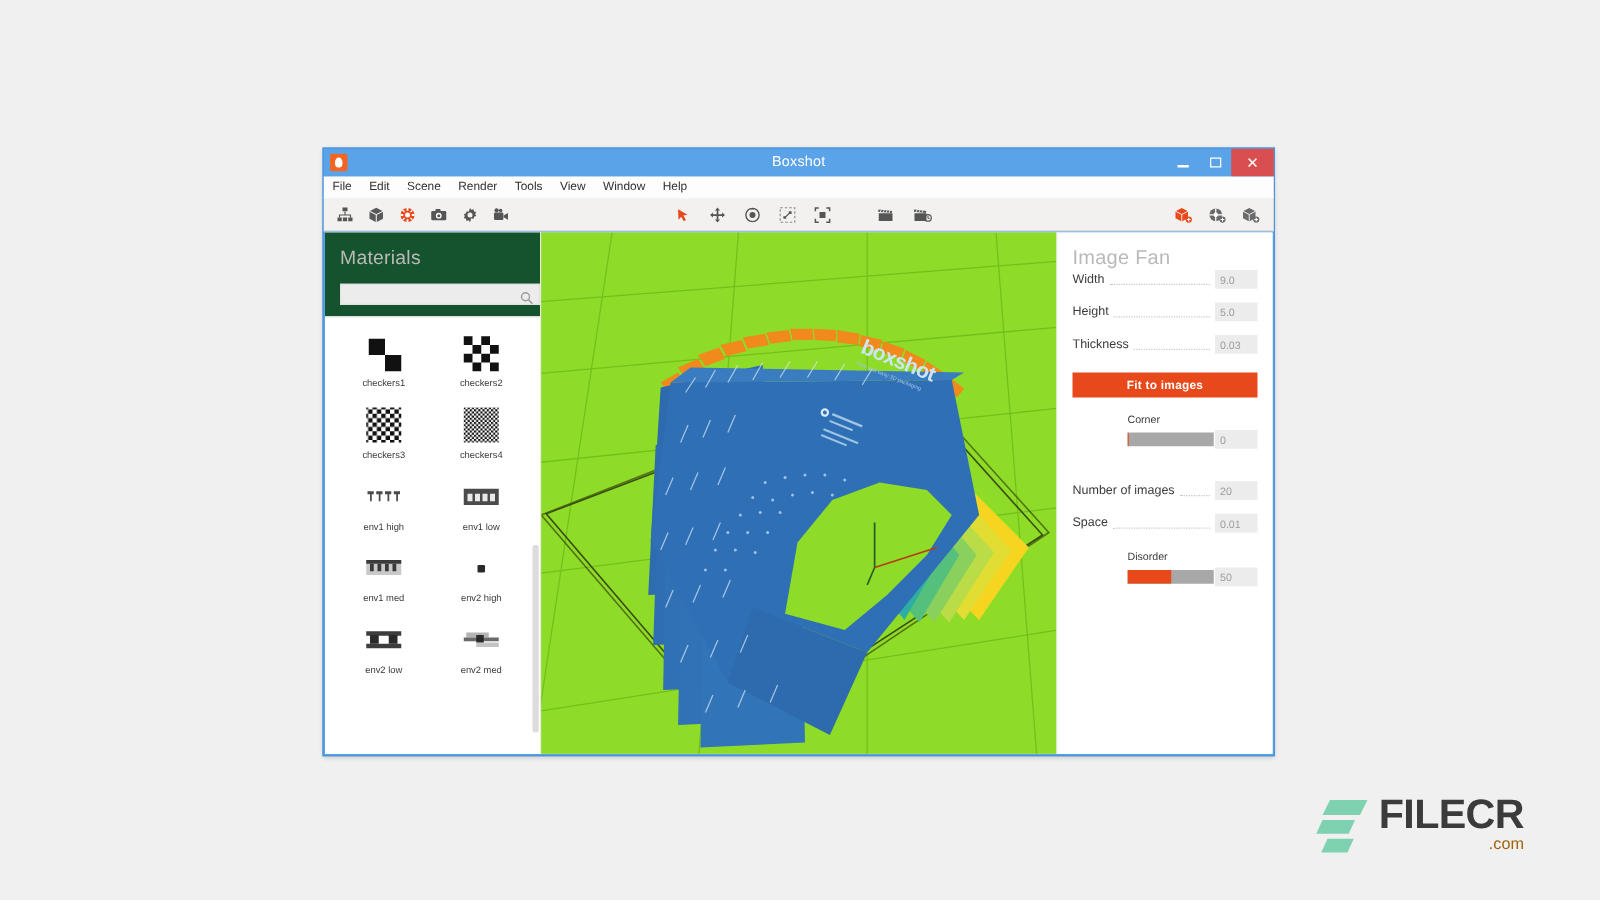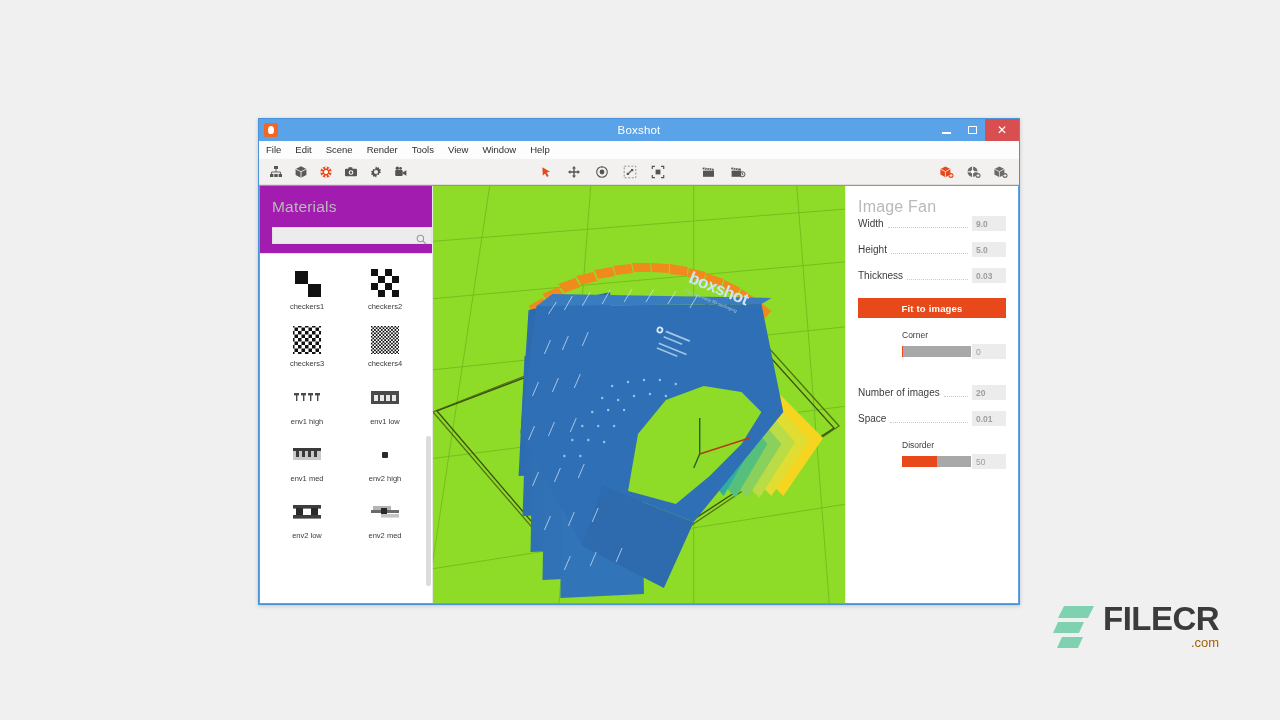--- a/index.html
+++ b/index.html
@@ -73,21 +73,21 @@
   #main {
     position:absolute; left:1px; top:67px; right:1px; bottom:1px;
     display:flex; background:#ffffff;
   }
 
   
   #materials-panel {
     width:173px; background:#ffffff; position:relative;
     display:flex; flex-direction:column; border-right:1px solid #e8e8e8;
   }
-  #materials-header { padding:12px 0 0 12px; background:#a21caf; }
+  #materials-header { padding:12px 0 0 12px; background:#14532d; }
   #materials-title {
     font-size:15.5px; color:#b9b9b9; font-weight:400; letter-spacing:.2px;
   }
   #materials-search-wrap {
     margin:11px 0 9px 0; height:17px; background:#ececec;
     border:1px solid #e2e2e2; display:flex; align-items:center; position:relative;
   }
   #materials-search {
     border:0; background:transparent; width:100%; height:100%;
     font-size:9px; padding:0 20px 0 5px; color:#333; outline:none;
@@ -131,21 +131,21 @@
     display:flex; align-items:center; margin-bottom:11px; height:15px;
   }
   .prop-label { font-size:10px; color:#3b3b3b; white-space:nowrap; }
   .prop-dots {
     flex:1; height:1px; margin:0 4px;
     border-bottom:1px dotted #c9c9c9; position:relative; top:4px;
   }
   .prop-value {
     min-width:34px; height:15px; background:#ececec;
     font-size:8.5px; color:#9d9d9d; display:flex; align-items:center;
-    justify-content:flex-start; padding:0 4px;font-weight:bold;
+    justify-content:flex-start; padding:0 4px;
   }
   #fit-to-images {
     width:100%; height:20px; background:#e8491b; color:#ffffff;
     border:0; font-size:9.5px; font-weight:bold; cursor:pointer;
     font-family:"Liberation Sans", sans-serif; margin:4px 0 12px 0;
     letter-spacing:.2px;
   }
   .slider-group { margin-bottom:13px;margin-left:44px; }
   .slider-label { font-size:8.5px; color:#3b3b3b; margin-bottom:4px; }
   .slider-row { display:flex; align-items:center; }
@@ -154,22 +154,22 @@
   }
   .slider-fill { height:100%; background:#e8491b; }
   .slider-value {
     width:34px; height:15px; background:#ececec; font-size:8.5px;
     color:#9d9d9d; display:flex; align-items:center; padding:0 4px;
     margin-left:1px;
   }
 
   
   #filecr-logo {
-    position:absolute; left:1052px; top:602px; width:170px; height:62px;
-    display:flex; align-items:flex-start;
+    position:absolute; left:1052px; top:622px; width:170px; height:62px;
+    display:flex; align-items:flex-end;
   }
   #filecr-mark { width:44px; height:48px; margin-right:7px; }
   #filecr-text-wrap { display:flex; flex-direction:column; }
   #filecr-name {
     font-size:33px; font-weight:bold; color:#3b3b3b; letter-spacing:-0.5px;
     line-height:1; font-family:"Liberation Sans", sans-serif;
   }
   #filecr-com {
     font-size:13px; color:#a16207; text-align:right; line-height:1.3;
     font-family:"Liberation Sans", sans-serif;

